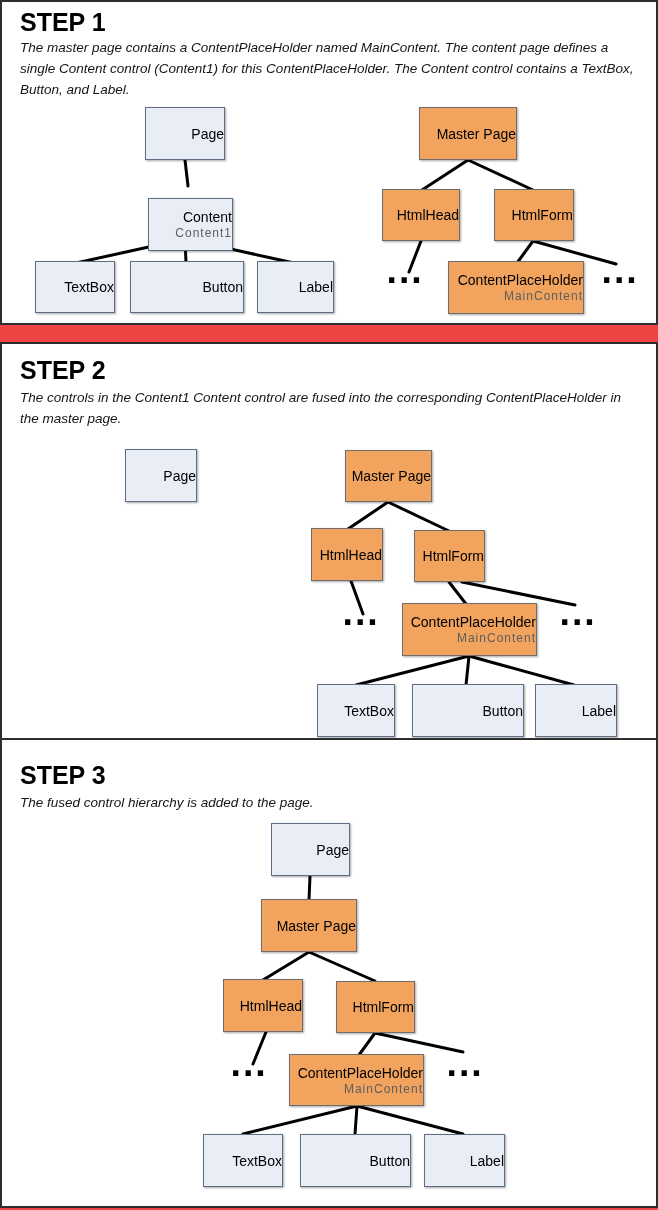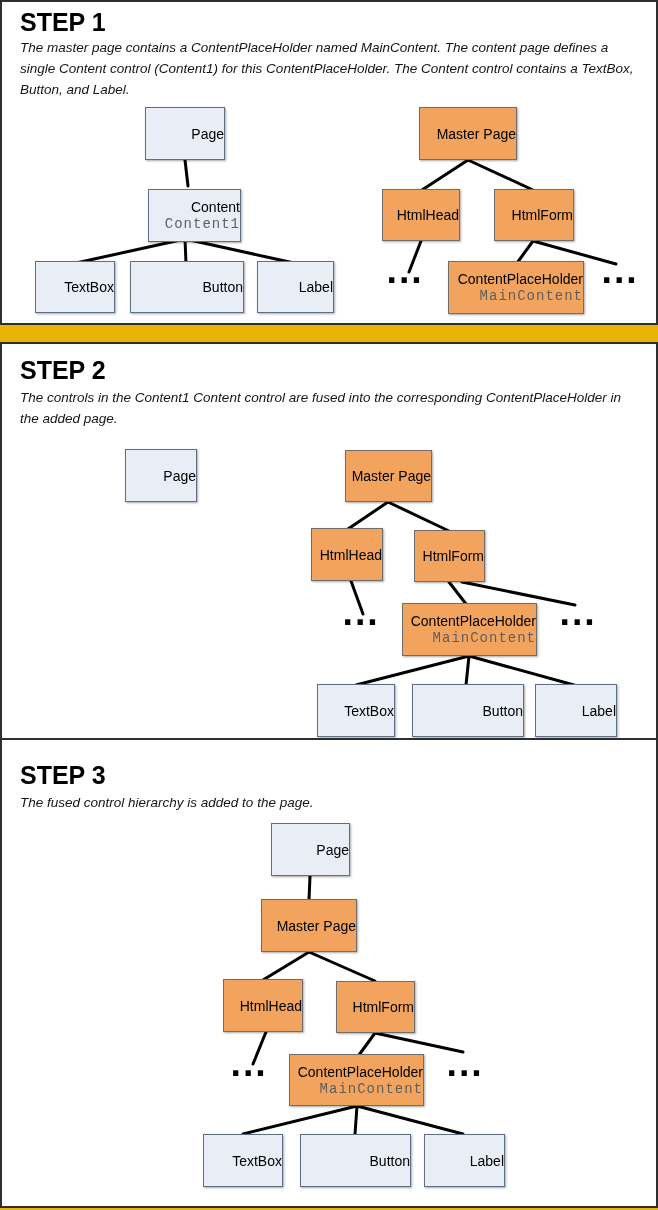--- a/index.html
+++ b/index.html
@@ -1,16 +1,16 @@
 <!DOCTYPE html>
 <html style="--orange_fill: #F2A45E; --orange_border: #6E6E6E; --blue_fill: #E8EDF6; --blue_border: #5F6E84; --subtext: #5E5E5E; --connector: #000000; --section_border: #2E2E2E;"><head>
 <meta charset="utf-8">
 <style>
   html,body{margin:0;padding:0;background:#fff;}
-  .canvas{position:relative;width:658px;height:1210px;background:#eab308;
+  .canvas{position:relative;width:658px;height:1210px;background:#ef4444;
           font-family:"Liberation Sans",sans-serif;overflow:hidden;}
   .step{position:absolute;left:0;width:658px;border:2px solid var(--section_border);
         box-sizing:border-box;background:#fff;}
   #step1{top:0;height:325px;}
   #step2{top:342px;height:409px;}
   #step3{top:738px;height:470px;padding-left:33px;}
   .step-title{position:absolute;left:18px;margin:0;font-size:25px;font-weight:bold;
               color:#000;letter-spacing:0;}
   #step1 .step-title{top:6px;}
   #step2 .step-title{top:12px;}
@@ -21,22 +21,22 @@
   #step2 .step-desc{top:43px;}
   #step3 .step-desc{top:52px;}
   .wires{position:absolute;left:0;top:0;width:100%;height:100%;pointer-events:none;}
   .wires line{stroke:var(--connector);stroke-width:3;stroke-linecap:round;}
   .node{position:absolute;box-sizing:border-box;display:flex;flex-direction:column;
         align-items:flex-end;justify-content:center;text-align:center;font-size:14px;
         color:#000;box-shadow:1px 1px 2px rgba(0,0,0,0.35);}
   .blue{background:var(--blue_fill);border:1px solid var(--blue_border);}
   .orange{background:var(--orange_fill);border:1px solid var(--orange_border);}
   .node .nl{display:block;}
-  .node .sub{display:block;font-family:Liberation Mono, monospace;
-             font-size:14px;letter-spacing:1px;color:var(--subtext);margin-top:1px;}
+  .node .sub{display:block;font-family:Liberation Sans, sans-serif;
+             font-size:12px;letter-spacing:1px;color:var(--subtext);margin-top:1px;}
   .dots{position:absolute;width:34px;height:30px;line-height:30px;text-align:center;
         font-family:"DejaVu Sans",sans-serif;font-weight:bold;font-size:30px;
         letter-spacing:1px;color:#000;}
 </style>
 </head>
 <body>
 
 <div class="canvas">
 
   <section class="step" id="step1">
@@ -51,21 +51,21 @@
       <line x1="466" y1="158" x2="420" y2="188"></line>
       <line x1="466" y1="158" x2="531" y2="188"></line>
       <line x1="419" y1="239" x2="407" y2="270"></line>
       <line x1="531" y1="239" x2="515" y2="261"></line>
       <line x1="531" y1="239" x2="614" y2="262"></line>
     </svg>
 
     <div class="node blue" style="left:143px;top:105px;width:80px;height:53px">
       <span class="nl">Page</span>
     </div>
-    <div class="node blue" style="left:146px;top:187px;width:93px;height:53px">
+    <div class="node blue" style="left:146px;top:196px;width:85px;height:53px">
       <span class="nl">Content</span>
       <span class="sub">Content1</span>
     </div>
     <div class="node blue" style="left:33px;top:259px;width:80px;height:52px">
       <span class="nl">TextBox</span>
     </div>
     <div class="node blue" style="left:128px;top:259px;width:114px;height:52px">
       <span class="nl">Button</span>
     </div>
     <div class="node blue" style="left:255px;top:259px;width:77px;height:52px">
@@ -84,21 +84,21 @@
     <div class="node orange" style="left:446px;top:259px;width:136px;height:53px">
       <span class="nl">ContentPlaceHolder</span>
       <span class="sub">MainContent</span>
     </div>
     <div class="dots" style="left:384px;top:256px">...</div>
     <div class="dots" style="left:599px;top:256px">...</div>
   </section>
 
   <section class="step" id="step2">
     <h1 class="step-title">STEP 2</h1>
-    <p class="step-desc">The controls in the Content1 Content control are fused into the corresponding ContentPlaceHolder in the added page.</p>
+    <p class="step-desc">The controls in the Content1 Content control are fused into the corresponding ContentPlaceHolder in the master page.</p>
 
     <svg class="wires">
       <line x1="386" y1="158" x2="346" y2="185"></line>
       <line x1="386" y1="158" x2="447" y2="187"></line>
       <line x1="349" y1="237" x2="361" y2="270"></line>
       <line x1="447" y1="238" x2="464" y2="260"></line>
       <line x1="460" y1="238" x2="573" y2="261"></line>
       <line x1="467" y1="312" x2="354" y2="341"></line>
       <line x1="467" y1="312" x2="464" y2="341"></line>
       <line x1="467" y1="312" x2="572" y2="341"></line>

